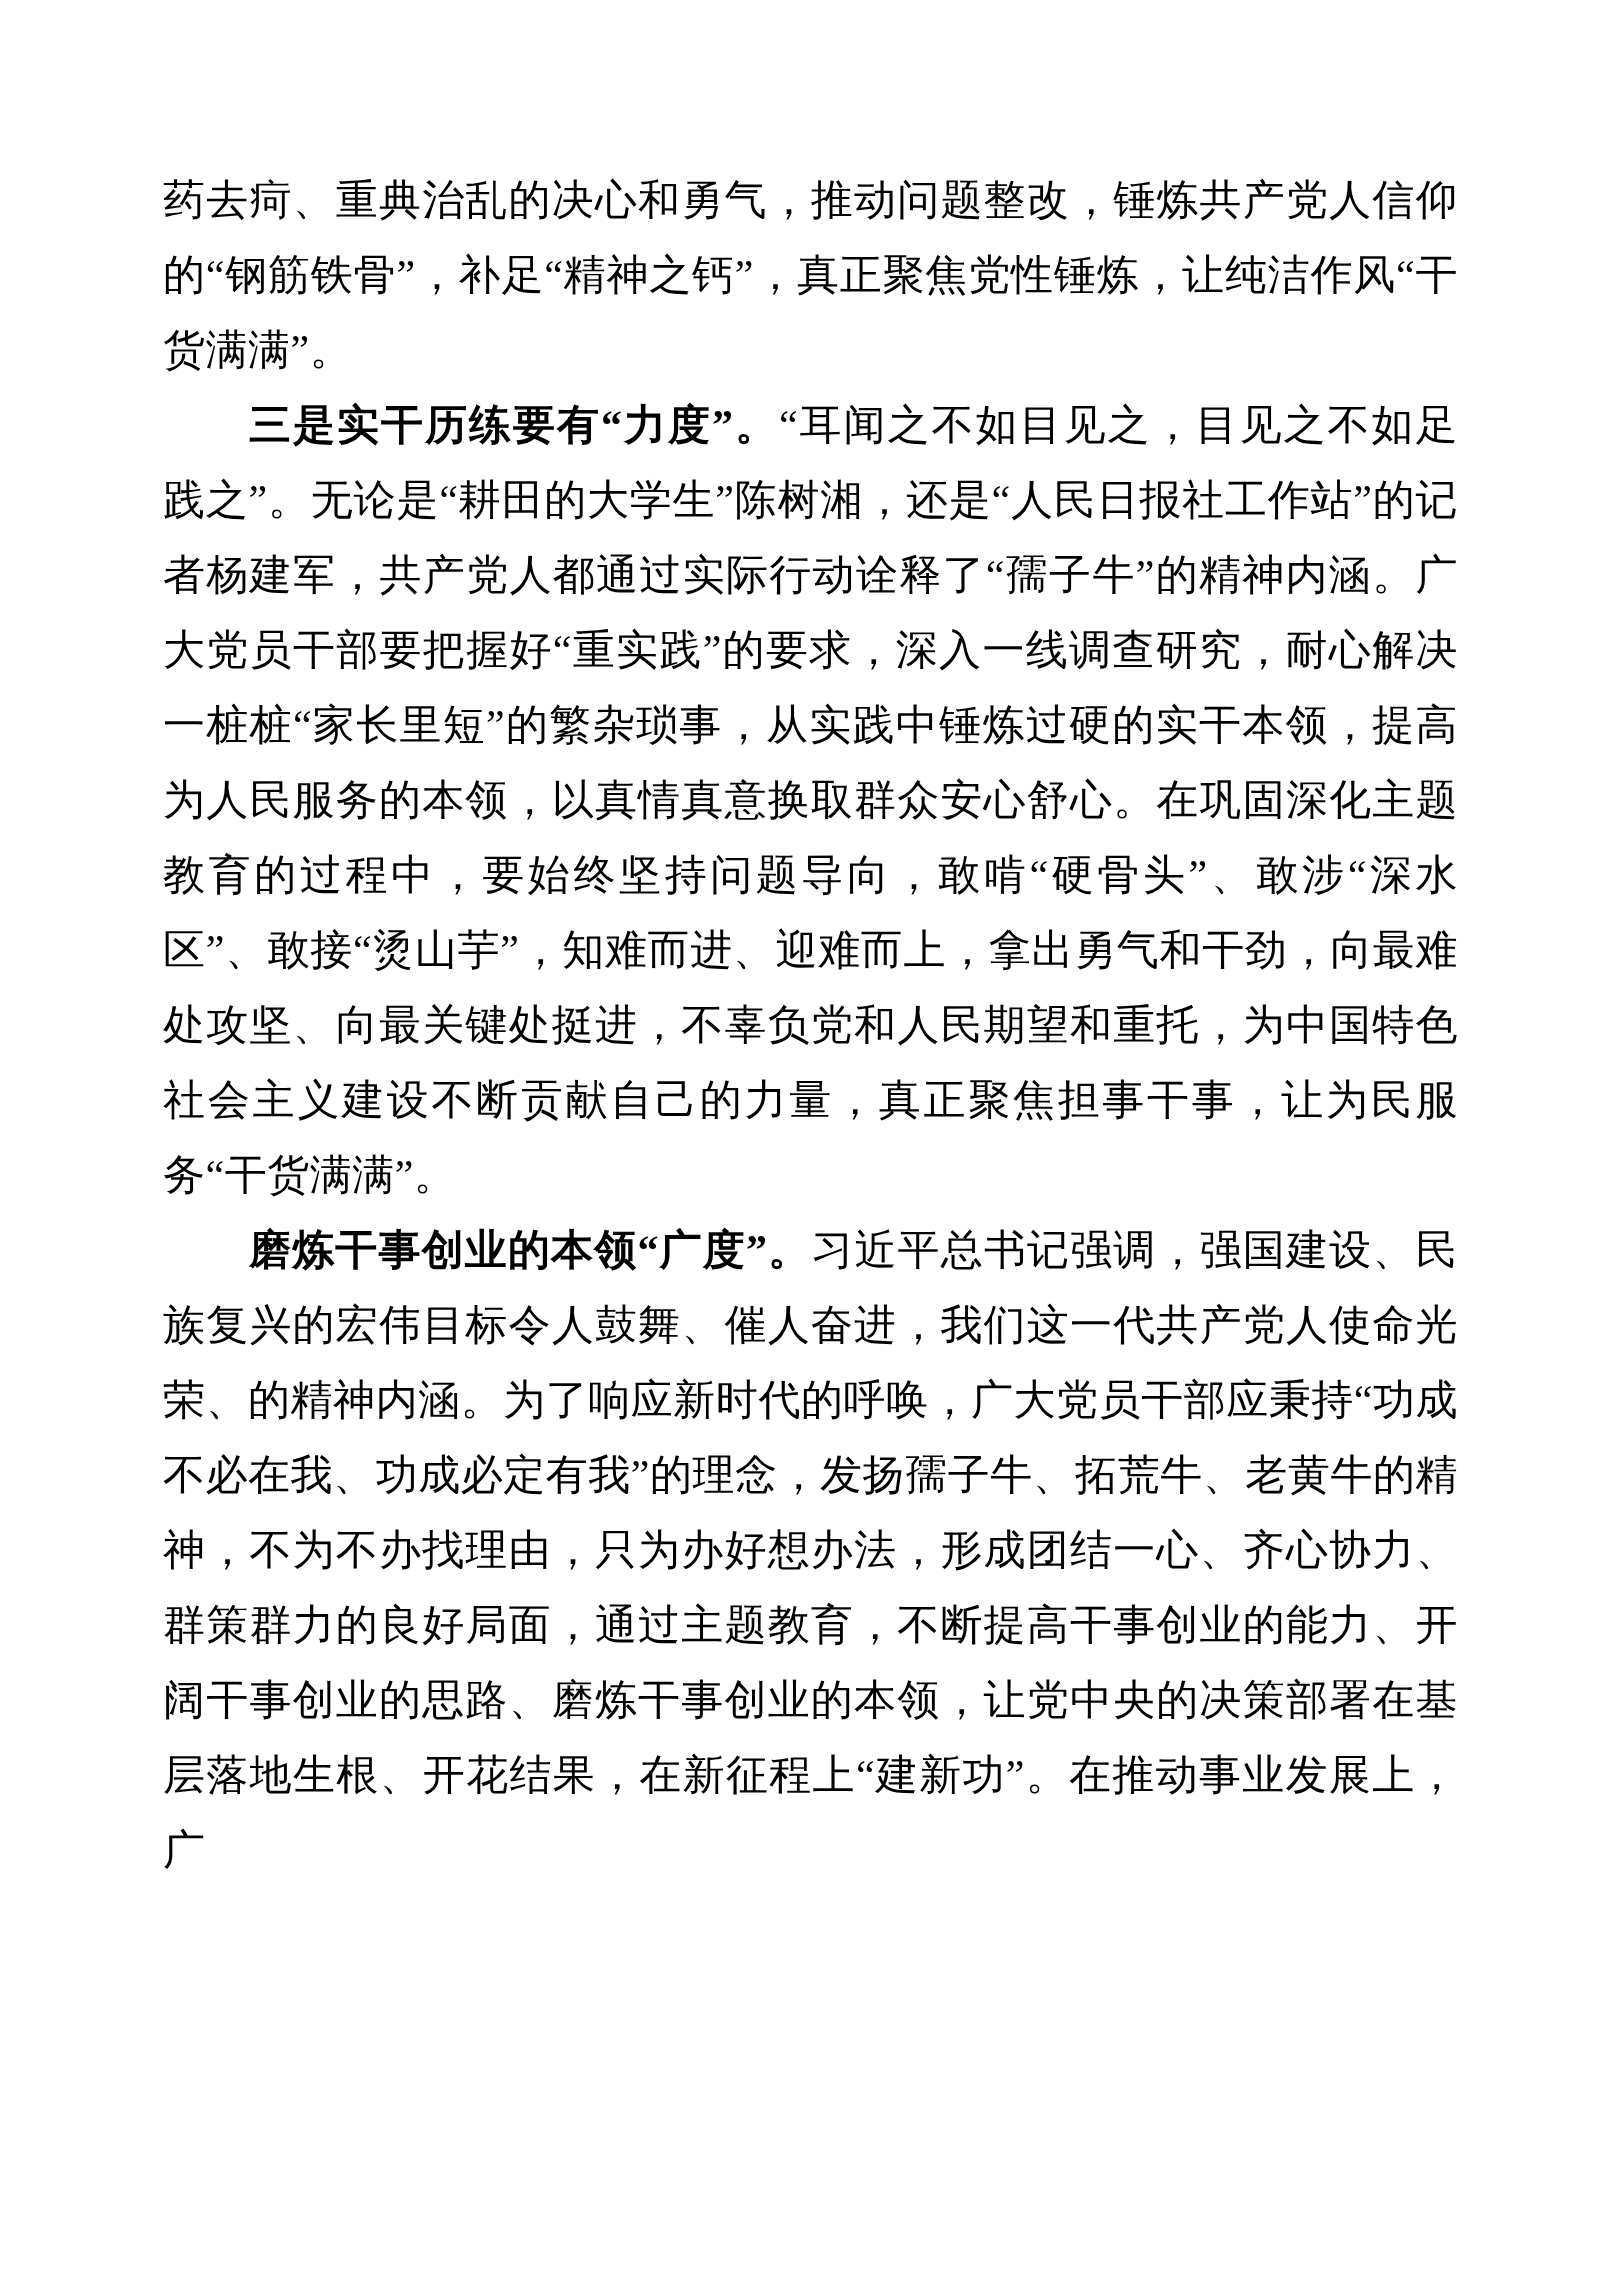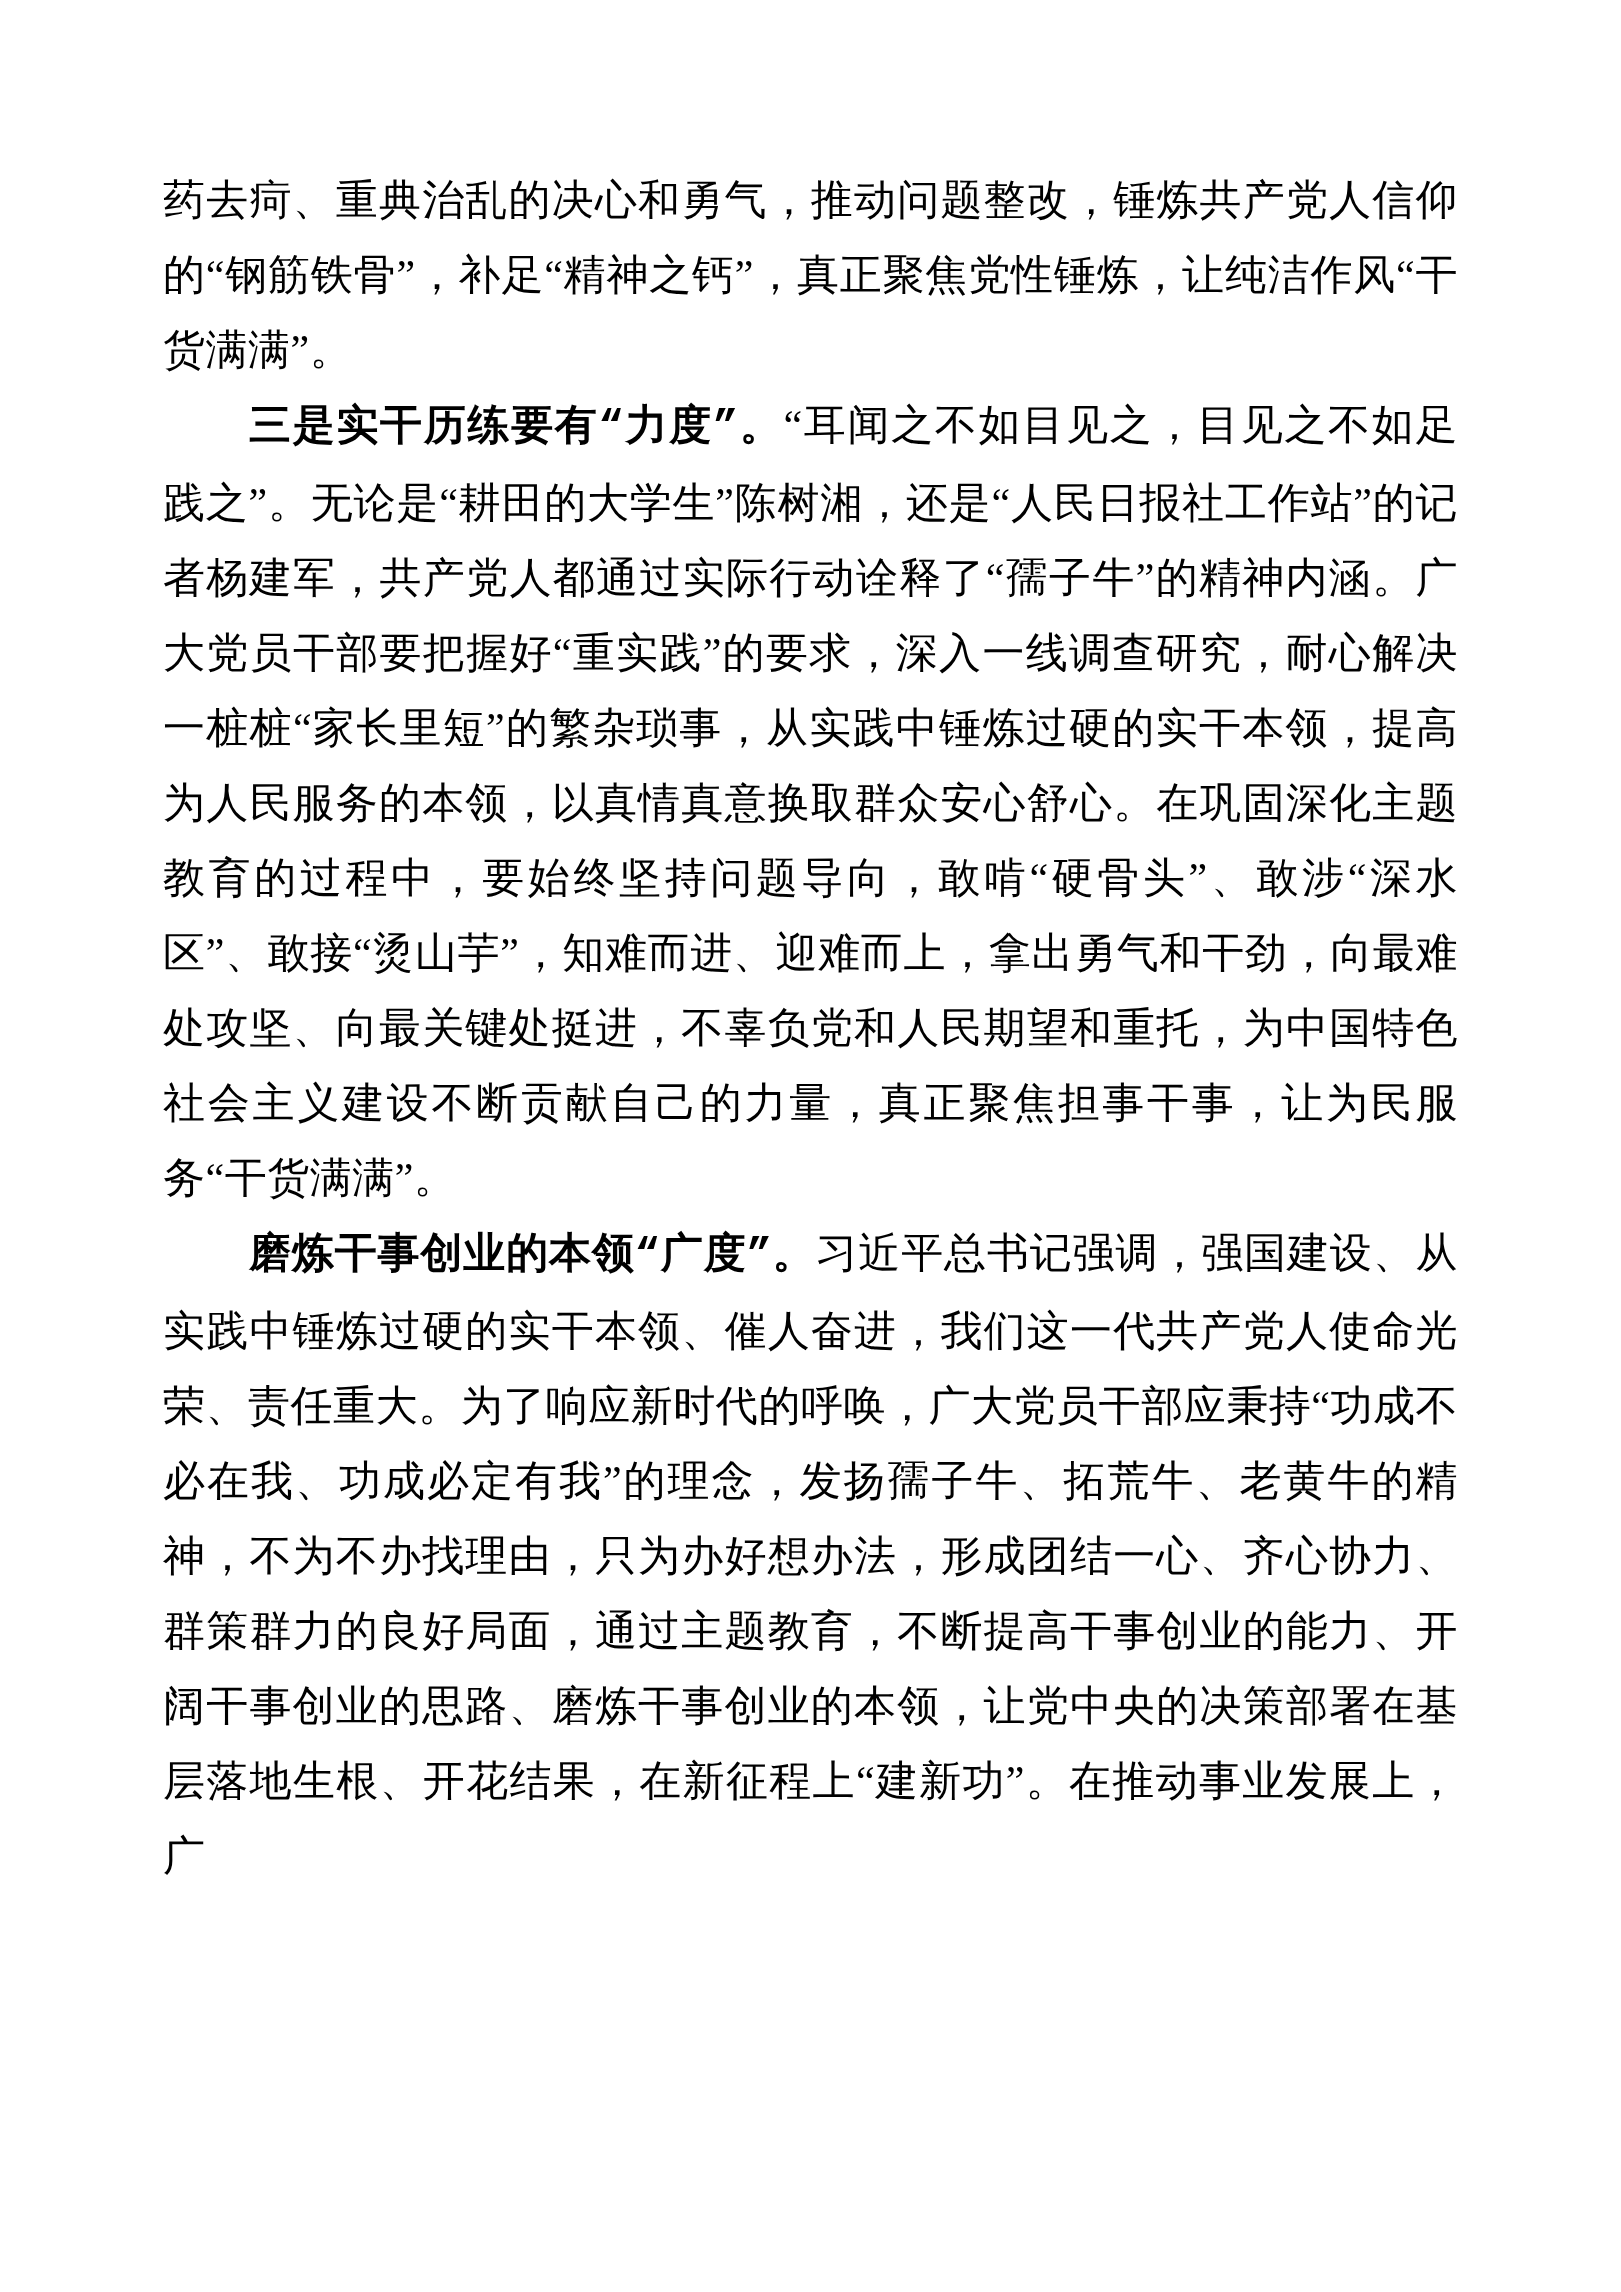--- a/index.html
+++ b/index.html
@@ -24,31 +24,31 @@
     line-height: 75px;
     color: #000000;
     text-align: justify;
     letter-spacing: 0.5px;
   }
   .doc-paragraph.indent {
     text-indent: 86px;
   }
   .para-lead {
     font-weight: bold;
-    font-family: Liberation Mono, monospace;
+    font-family: Liberation Serif, serif;
   }
   .para-body {
     font-weight: normal;
   }
 </style>
 </head>
 <body>
 
 <div class="page">
 
   <p class="doc-paragraph"><span class="para-body">药去疴、重典治乱的决心和勇气，推动问题整改，锤炼共产党人信仰的“钢筋铁骨”，补足“精神之钙”，真正聚焦党性锤炼，让纯洁作风“干货满满”。</span></p>
 
   <p class="doc-paragraph indent"><span class="para-lead">三是实干历练要有“力度”。</span><span class="para-body">“耳闻之不如目见之，目见之不如足践之”。无论是“耕田的大学生”陈树湘，还是“人民日报社工作站”的记者杨建军，共产党人都通过实际行动诠释了“孺子牛”的精神内涵。广大党员干部要把握好“重实践”的要求，深入一线调查研究，耐心解决一桩桩“家长里短”的繁杂琐事，从实践中锤炼过硬的实干本领，提高为人民服务的本领，以真情真意换取群众安心舒心。在巩固深化主题教育的过程中，要始终坚持问题导向，敢啃“硬骨头”、敢涉“深水区”、敢接“烫山芋”，知难而进、迎难而上，拿出勇气和干劲，向最难处攻坚、向最关键处挺进，不辜负党和人民期望和重托，为中国特色社会主义建设不断贡献自己的力量，真正聚焦担事干事，让为民服务“干货满满”。</span></p>
 
-  <p class="doc-paragraph indent"><span class="para-lead">磨炼干事创业的本领“广度”。</span><span class="para-body">习近平总书记强调，强国建设、从实践中锤炼过硬的实干本领、催人奋进，我们这一代共产党人使命光荣、责任重大。为了响应新时代的呼唤，广大党员干部应秉持“功成不必在我、功成必定有我”的理念，发扬孺子牛、拓荒牛、老黄牛的精神，不为不办找理由，只为办好想办法，形成团结一心、齐心协力、群策群力的良好局面，通过主题教育，不断提高干事创业的能力、开阔干事创业的思路、磨炼干事创业的本领，让党中央的决策部署在基层落地生根、开花结果，在新征程上“建新功”。在推动事业发展上，广</span></p>
+  <p class="doc-paragraph indent"><span class="para-lead">磨炼干事创业的本领“广度”。</span><span class="para-body">习近平总书记强调，强国建设、民族复兴的宏伟目标令人鼓舞、催人奋进，我们这一代共产党人使命光荣、的精神内涵。为了响应新时代的呼唤，广大党员干部应秉持“功成不必在我、功成必定有我”的理念，发扬孺子牛、拓荒牛、老黄牛的精神，不为不办找理由，只为办好想办法，形成团结一心、齐心协力、群策群力的良好局面，通过主题教育，不断提高干事创业的能力、开阔干事创业的思路、磨炼干事创业的本领，让党中央的决策部署在基层落地生根、开花结果，在新征程上“建新功”。在推动事业发展上，广</span></p>
 
 </div>
 
 
 </body></html>

